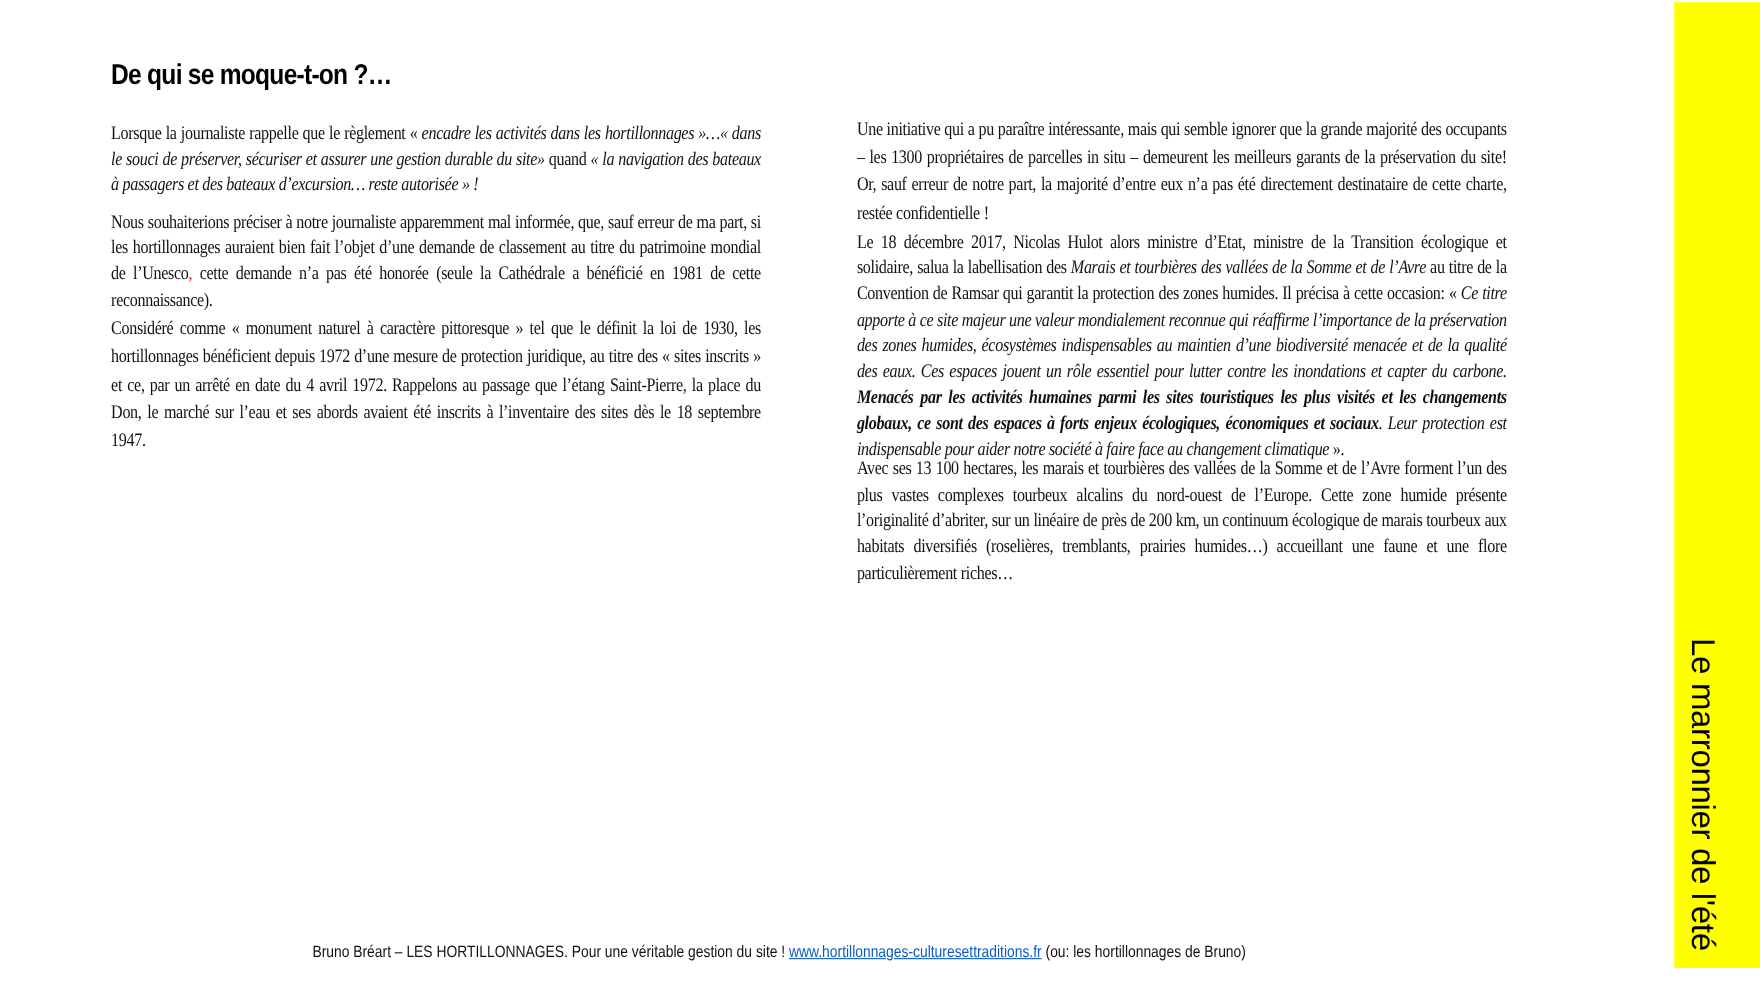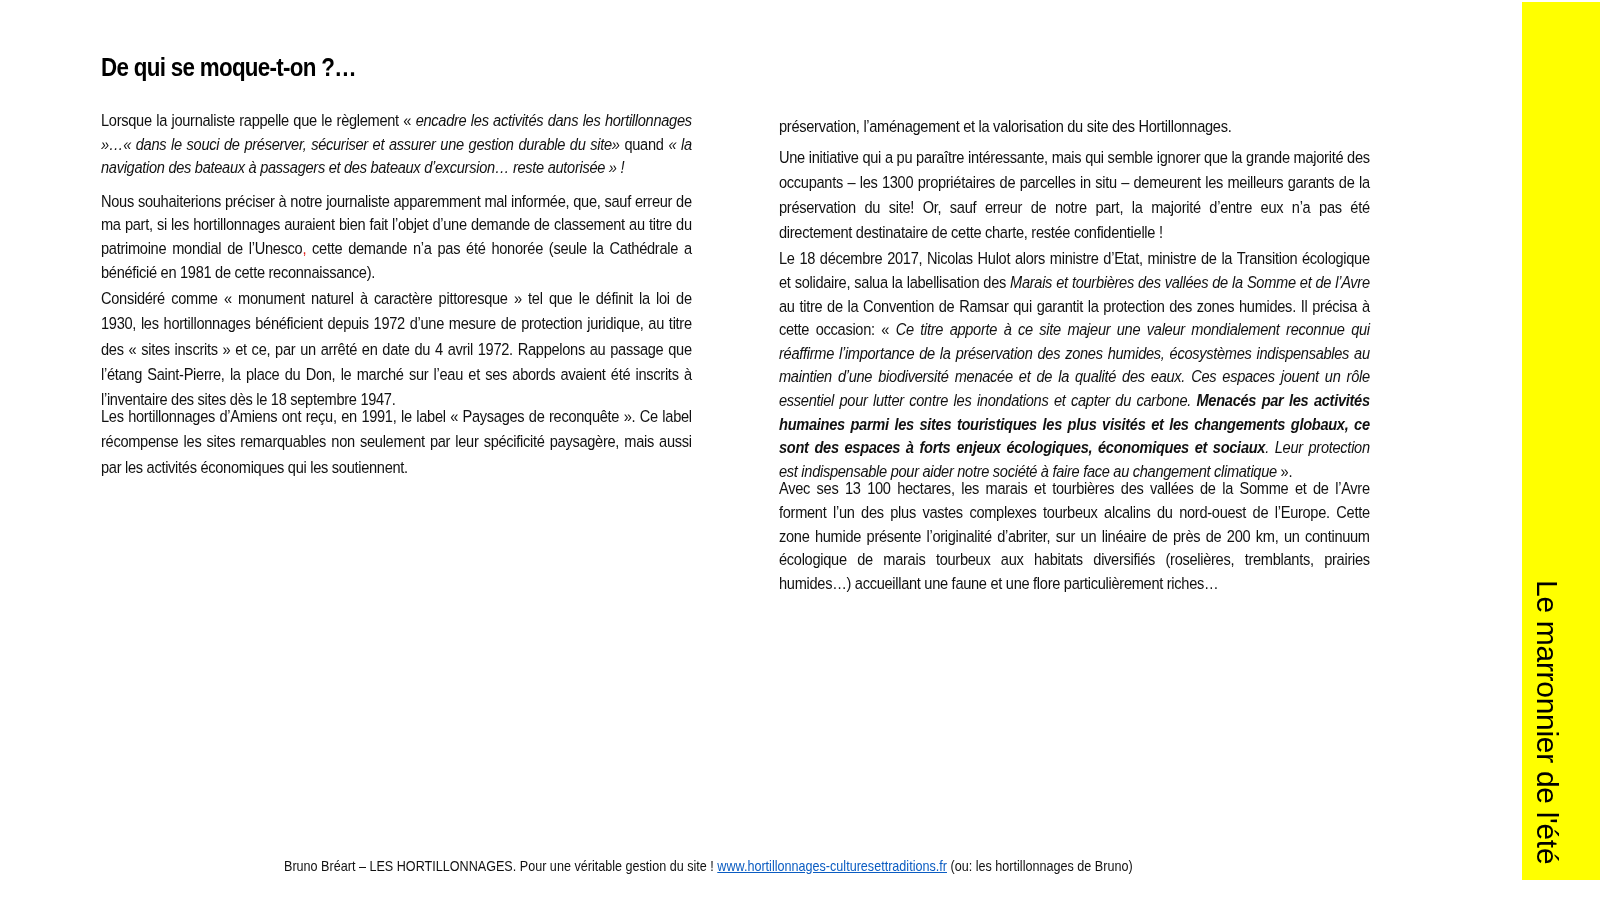--- a/index.html
+++ b/index.html
@@ -28,21 +28,21 @@
       transform-origin: left top;
       color: #000;
     }
     .column {
       position: absolute;
       width: 591px;
       font-size: 17.4px;
       line-height: 23.6px;
       text-align: justify;
       letter-spacing: -0.35px;
-      font-family: Liberation Sans, sans-serif;
+      font-family: Liberation Serif, serif;
     }
     .col-left { left: 101px; top: 109px; }
     .col-right { left: 779px; top: 115px; }
     .column p {
       margin: 0 0 16px 0;
       transform-origin: left top;
     }
     .narrow {
       display: block;
       transform: scaleX(0.84);
@@ -102,30 +102,24 @@
 
   <p style="margin-top:-6px">
       <span class="narrow"><span>Nous souhaiterions préciser à notre journaliste apparemment mal informée, que, sauf erreur de ma part, si les hortillonnages auraient bien fait l’objet d’une demande de classement au titre du patrimoine mondial de l’Unesco</span><span class="red">,</span><span> cette demande n’a pas été honorée (seule la Cathédrale a bénéficié en 1981 de cette reconnaissance).</span></span>
     </p>
 
 
   <p style="margin-top:-14px; line-height:25.2px">
       <span class="narrow">Considéré comme « monument naturel à caractère pittoresque » tel que le définit la loi de 1930, les hortillonnages bénéficient depuis 1972 d’une mesure de protection juridique, au titre des « sites inscrits » et ce, par un arrêté en date du 4 avril 1972. Rappelons au passage que l’étang Saint-Pierre, la place du Don, le marché sur l’eau et ses abords avaient été inscrits à l’inventaire des sites dès le 18 septembre 1947.</span>
     </p>
 
-  <p style="margin-top:-24px; line-height:25.2px">
-      <span class="narrow">Les hortillonnages d’Amiens ont reçu, en 1991, le label « Paysages de reconquête ». Ce label récompense les sites remarquables non seulement par leur spécificité paysagère, mais aussi par les activités économiques qui les soutiennent.</span>
-    </p>
 
 </div>
 
 <div class="column col-right">
-  <p>
-      <span class="narrow">préservation, l’aménagement et la valorisation du site des Hortillonnages.</span>
-    </p>
 
   <p style="margin-top:-10px; line-height:25.2px">
       <span class="narrow">Une initiative qui a pu paraître intéressante, mais qui semble ignorer que la grande majorité des occupants – les 1300 propriétaires de parcelles in situ – demeurent les meilleurs garants de la préservation du site! Or, sauf erreur de notre part, la majorité d’entre eux n’a pas été directement destinataire de cette charte, restée confidentielle !</span>
     </p>
 
   <p style="margin-top:-14px">
       <span class="narrow"><span>Le 18 décembre 2017, Nicolas Hulot alors ministre d’Etat, ministre de la Transition écologique et solidaire, salua la labellisation des </span><span class="it">Marais et tourbières des vallées de la Somme et de l’Avre</span><span> au titre de la Convention de Ramsar qui garantit la protection des zones humides.  Il précisa à cette occasion: « </span><span class="it">Ce titre apporte à ce site majeur une valeur mondialement reconnue qui réaffirme l’importance de la préservation des zones humides, écosystèmes indispensables au maintien d’une biodiversité menacée et de la qualité des eaux. Ces espaces jouent un rôle essentiel pour lutter contre les inondations et capter du carbone. </span><span class="bi">Menacés par les activités humaines parmi les sites touristiques les plus visités et les changements globaux, ce sont des espaces à forts enjeux écologiques, économiques et sociaux</span><span class="it">. Leur protection est indispensable pour aider notre société à faire face au changement climatique</span><span> ».</span></span>
     </p>
 
   <p style="margin-top:-22px">

